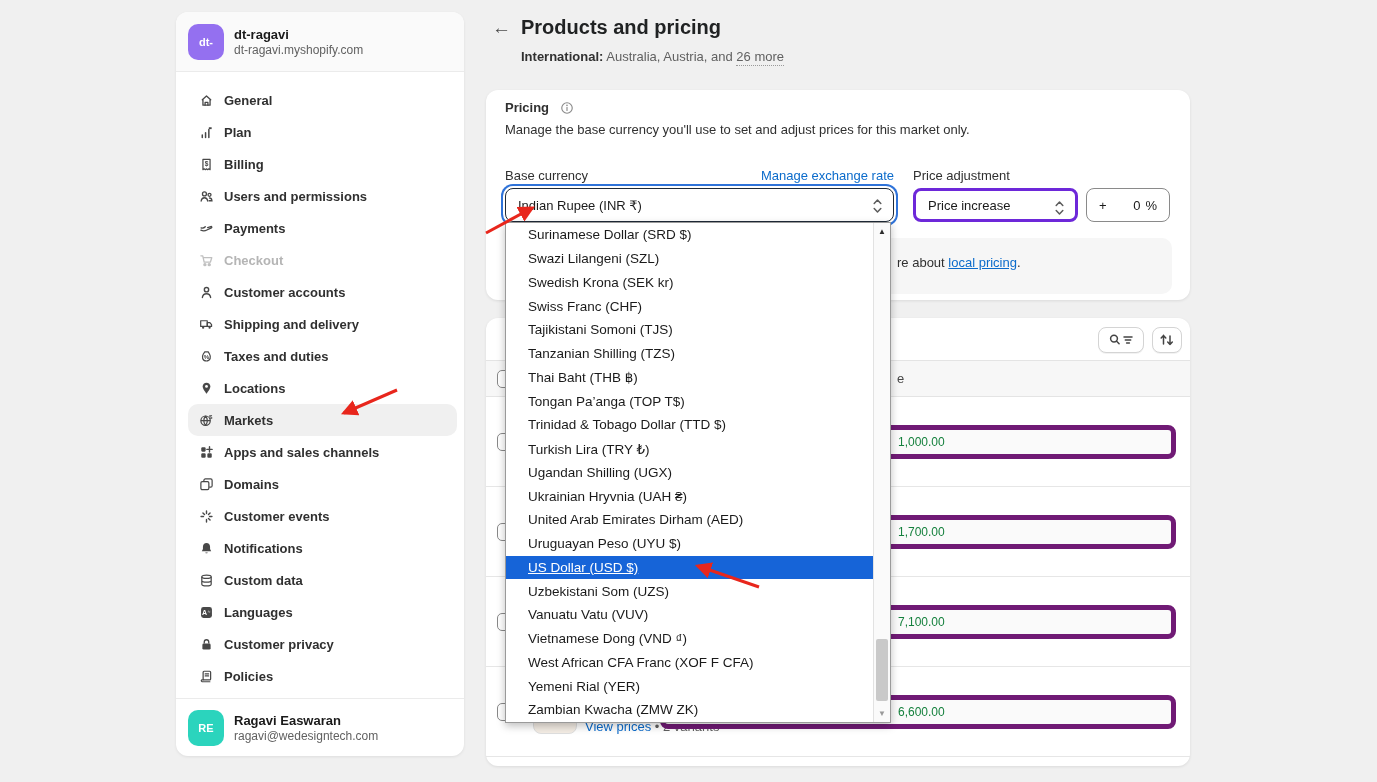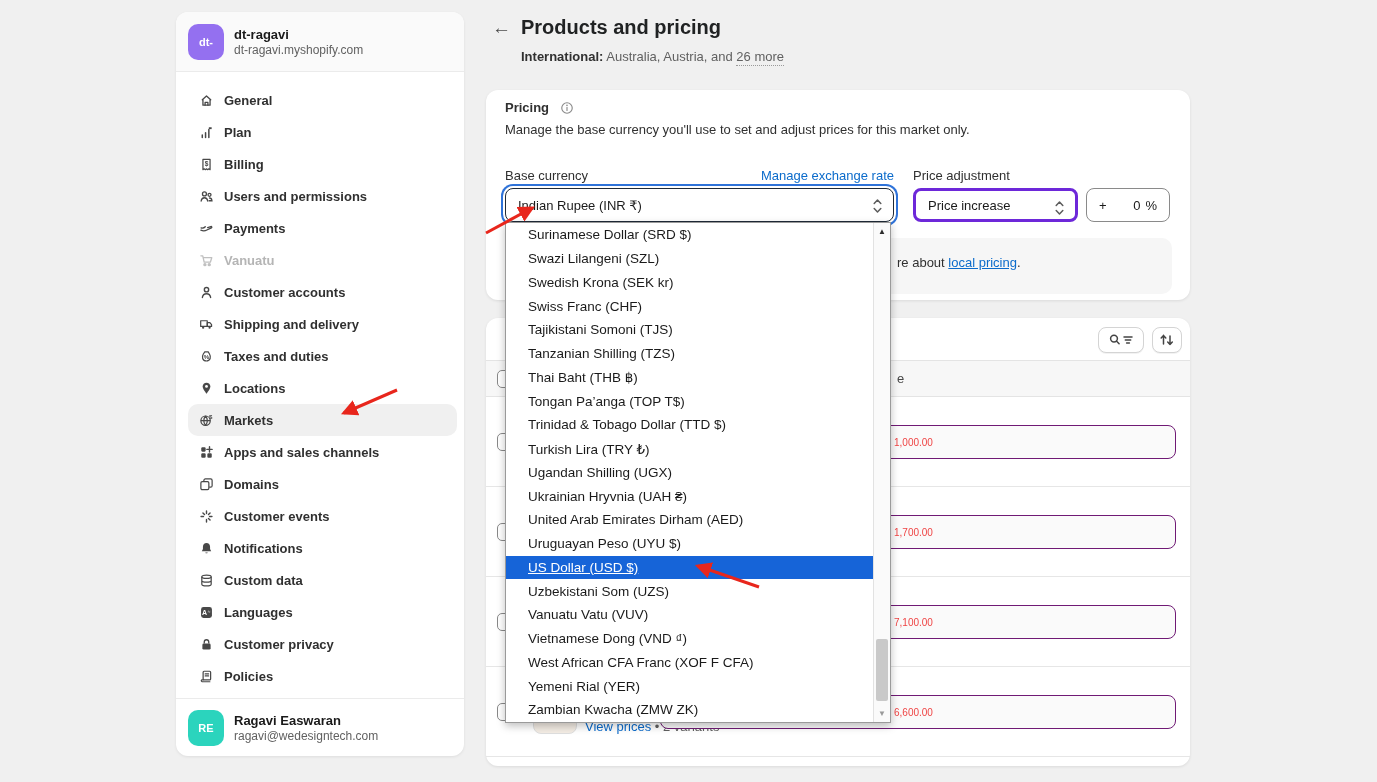--- a/index.html
+++ b/index.html
@@ -105,21 +105,21 @@
   .row1 { top:79px; } .row2 { top:169px; } .row3 { top:259px; } .row4 { top:349px; }
   .thumb {
     position:absolute; left:47px; top:23px; width:44px; height:44px; border:1px solid #dedede;
     border-radius:8px; background:#fff;
   }
   .thumb.art { background:linear-gradient(#4d1218 0 54%, #f3ece4 54%); }
   .row-links { position:absolute; left:99px; top:52px; font-size:13px; white-space:nowrap; }
   .row-links .meta { color:#616161; }
   .price-field {
     position:absolute; left:174px; top:28px; width:516px; height:34px; background:#fafafa;
-    border:1px solid #701a75; border-radius:8px; font-size:10px; color:#ef4444;
+    border:5px solid #701a75; border-radius:8px; font-size:12px; color:#15803d;
     display:flex; align-items:center; padding-left:233px;
   }
 
   
   .dropdown {
     position:absolute; left:505px; top:222px; width:386px; height:501px; background:#fff;
     border:1px solid #9a9a9a; box-shadow:0 3px 8px rgba(0,0,0,.25); z-index:50;
   }
   .dropdown ul { list-style:none; position:absolute; left:0; top:0; right:17px; }
   .dropdown li {
@@ -199,21 +199,21 @@
       <span class="nav-label">Payments</span>
     </div>
     <div class="nav-item disabled">
       <span class="nav-icon">
           <svg width="15" height="15" viewBox="0 0 16 16" fill="none" stroke="#484848" stroke-width="1.4" stroke-linecap="round" stroke-linejoin="round">
             <path d="M2 3h2l1.5 6.8h6.6L13.6 5H5"></path>
             <circle cx="6.3" cy="12.4" r="1.1" fill="#484848" stroke="none"></circle>
             <circle cx="10.9" cy="12.4" r="1.1" fill="#484848" stroke="none"></circle>
           </svg>
         </span>
-      <span class="nav-label">Vanuatu</span>
+      <span class="nav-label">Checkout</span>
     </div>
     <div class="nav-item">
       <span class="nav-icon">
           <svg width="15" height="15" viewBox="0 0 16 16" fill="none" stroke="#484848" stroke-width="1.5" stroke-linecap="round">
             <circle cx="8" cy="5" r="2.3"></circle>
             <path d="M3.6 13.3c.4-2.5 2.1-3.9 4.4-3.9s4 1.4 4.4 3.9"></path>
           </svg>
         </span>
       <span class="nav-label">Customer accounts</span>
     </div>

